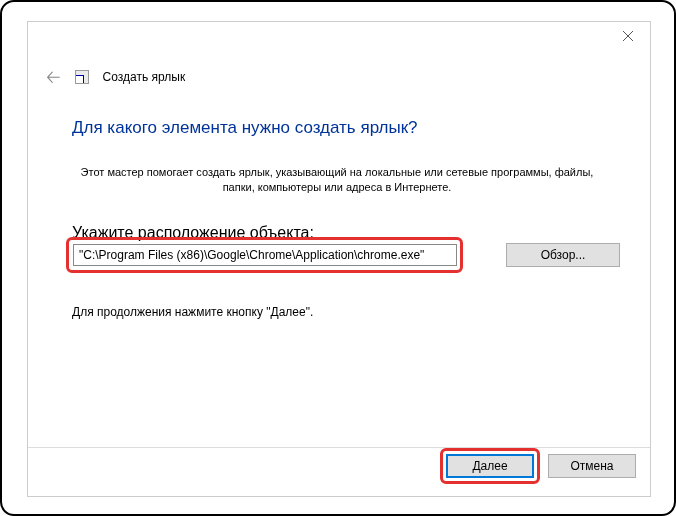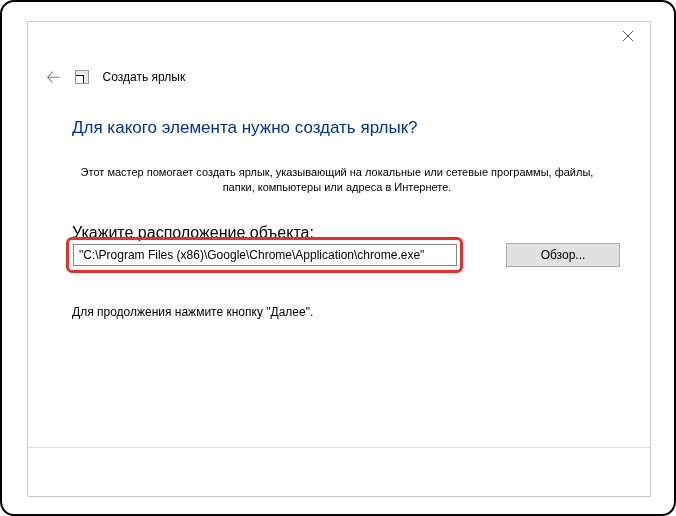--- a/index.html
+++ b/index.html
@@ -211,16 +211,22 @@
 
   <div class="input-highlight"></div>
   <input type="text" class="path-input" value="&quot;C:\Program Files (x86)\Google\Chrome\Application\chrome.exe&quot;" style="">
 
   <button class="browse-btn">Обзор...</button>
 
   <div class="continue-text">Для продолжения нажмите кнопку "Далее".</div>
 
   <div class="separator"></div>
 
+  <div class="footer">
+    <div class="next-highlight">
+      <button class="next-btn">Далее</button>
+    </div>
+    <button class="cancel-btn">Отмена</button>
+  </div>
 
 </div>
 
 <div class="outer-border"></div>
 
 </body></html>

